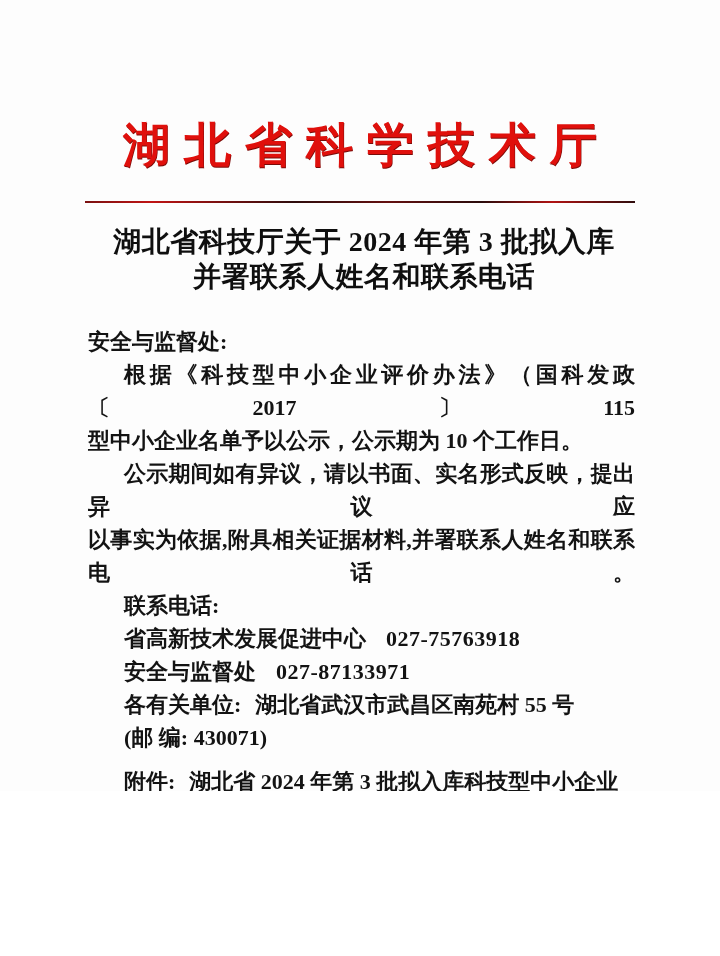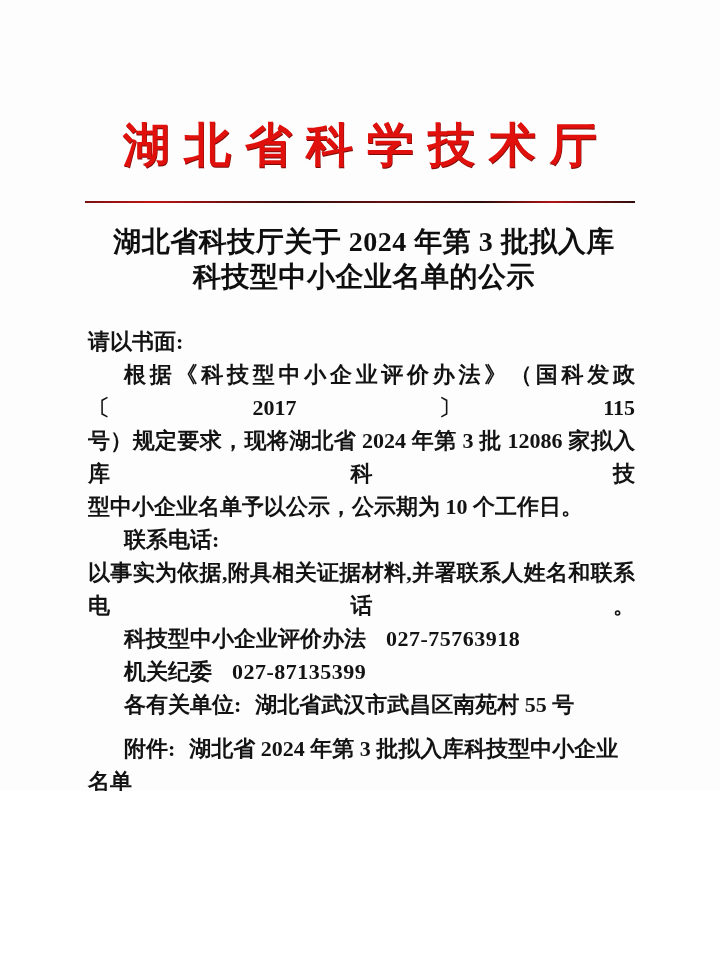--- a/index.html
+++ b/index.html
@@ -96,39 +96,40 @@
 <body>
 
 <div class="page">
 
   <div class="letterhead">湖北省科学技术厅</div>
 
   <div class="rule"></div>
 
   <h1 class="doc-title">
     <span>湖北省科技厅关于 2024 年第 3 批拟入库</span><br>
-    <span>科技型中小企业名单的公示</span>
+    <span>并署联系人姓名和联系电话</span>
   </h1>
 
   <div class="body-block">
-    <div class="line">请以书面:</div>
+    <div class="line">安全与监督处:</div>
     <div class="line indent just">根据《科技型中小企业评价办法》（国科发政〔2017〕115</div>
-    <div class="line just">号）规定要求，现将湖北省 2024 年第 3 批 12086 家拟入库科技</div>
     <div class="line">型中小企业名单予以公示，公示期为 10 个工作日。</div>
+    <div class="line indent just">公示期间如有异议，请以书面、实名形式反映，提出异议应</div>
+    <div class="line just">以事实为依据,附具相关证据材料,并署联系人姓名和联系电话。</div>
     <div class="line indent">联系电话:</div>
-    <div class="line just">以事实为依据,附具相关证据材料,并署联系人姓名和联系电话。</div>
     <div class="line indent">
-      <span>科技型中小企业评价办法</span><span class="phone">027-75763918</span>
+      <span>省高新技术发展促进中心</span><span class="phone">027-75763918</span>
     </div>
     <div class="line indent">
-      <span>机关纪委</span><span class="phone">027-87135399</span>
+      <span>安全与监督处</span><span class="phone">027-87133971</span>
     </div>
     <div class="line indent">
       <span>各有关单位:</span><span class="val-gap">湖北省武汉市武昌区南苑村 55 号</span>
     </div>
+    <div class="line indent">(邮 编: 430071)</div>
     <div class="line indent attachment-line">
       <span>附件:</span><span class="val-gap">湖北省 2024 年第 3 批拟入库科技型中小企业名单</span>
     </div>
   </div>
 
   <div class="signer">湖北省科技厅</div>
   <div class="doc-date">2024 年 10 月 10 日</div>
 
   <svg class="seal" viewBox="0 0 200 200" xmlns="http://www.w3.org/2000/svg">
     <circle cx="100" cy="100" r="88" fill="none" stroke="#e5301c" stroke-width="11"></circle>

